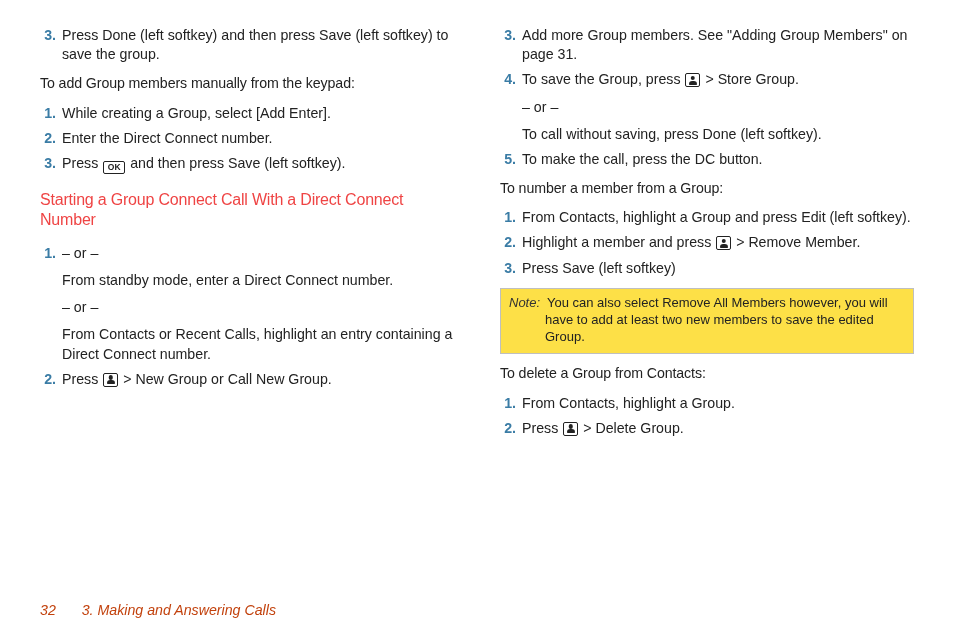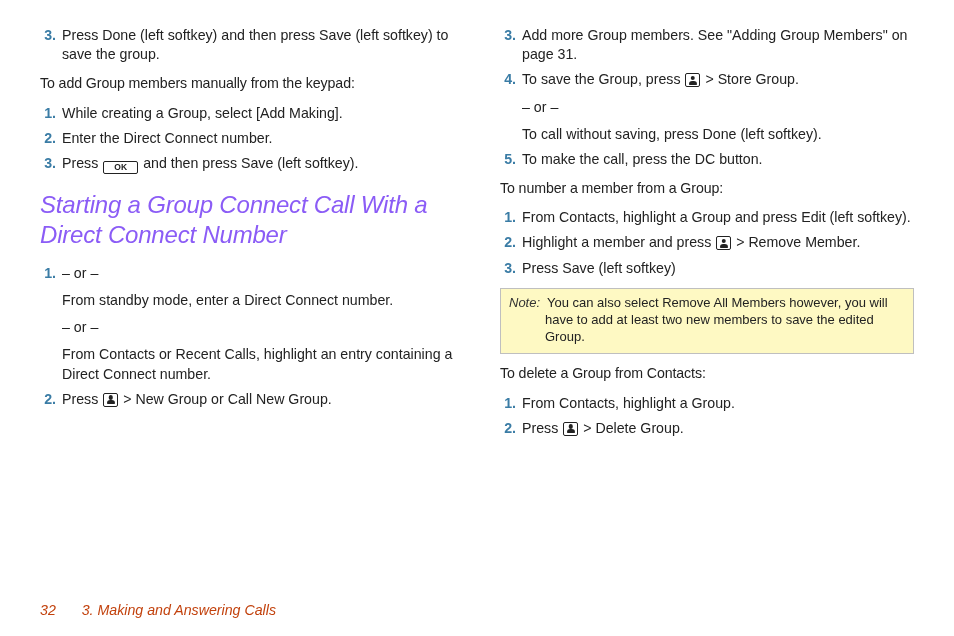--- a/index.html
+++ b/index.html
@@ -38,48 +38,47 @@
     flex-shrink: 0;
     text-align: right;
     padding-right: 6px;
     font-size: 14.2px;
   }
   .step-body { flex: 1; }
   .step-body p { margin: 0; }
   .step-body p + p { margin-top: 8px; }
   b, .bold { font-weight: 400; }
   h2.section {
-    font-style: italic;
     font-weight: 400;
-    font-size: 24px;
+    font-size: 16px;
     line-height: 1.25;
-    color: #8b5cf6;
+    color: #ef4444;
     margin: 16px 0 14px 0;
     letter-spacing: -0.2px;
   }
   .note-box {
     border: 1px solid #bfbfbf;
-    background: #fef9c3;
+    background: #fde047;
     font-size: 13px;
     line-height: 1.3;
     padding: 6px 8px 8px 8px;
     margin: 6px 0 10px 0;
   }
   .note-box .note-label {
     font-style: italic;
     font-weight: 400;
     color: #333;
     margin-right: 4px;
   }
   .note-box .note-text { display: block; padding-left: 36px; text-indent: -36px; }
   .note-box .note-text .note-label { display: inline-block; width: 34px; text-indent: 0; }
   .icon-box {
     display: inline-block;
     vertical-align: -2px;
-    width: 35px; height: 13px;
+    width: 22px; height: 13px;
     border: 1.2px solid #222;
     border-radius: 2px;
     font-size: 8.5px;
     line-height: 11px;
     text-align: center;
     font-weight: 700;
     letter-spacing: 0.2px;
     margin: 0 1px;
   }
   .icon-person {
@@ -135,21 +134,21 @@
         </div>
       </li>
     </ol>
 
     <p class="intro">To add Group members manually from the keypad:</p>
 
     <ol class="leading-indent">
       <li class="step">
         <span class="num">1.</span>
         <div class="step-body">
-          <p><span>While creating a Group, select </span><b>[Add Making]</b><span>.</span></p>
+          <p><span>While creating a Group, select </span><b>[Add Enter]</b><span>.</span></p>
         </div>
       </li>
       <li class="step">
         <span class="num">2.</span>
         <div class="step-body">
           <p>Enter the Direct Connect number.</p>
         </div>
       </li>
       <li class="step">
         <span class="num">3.</span>

